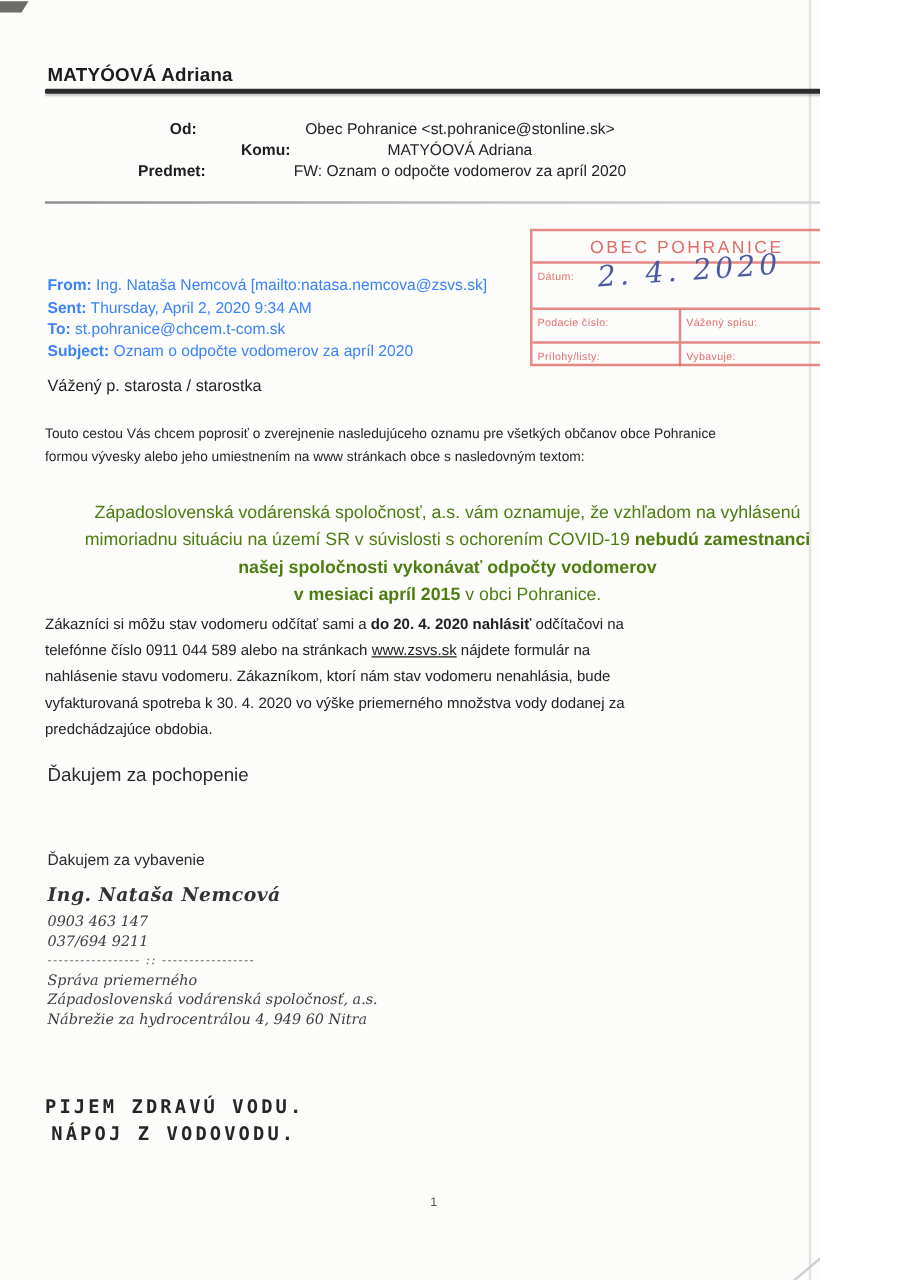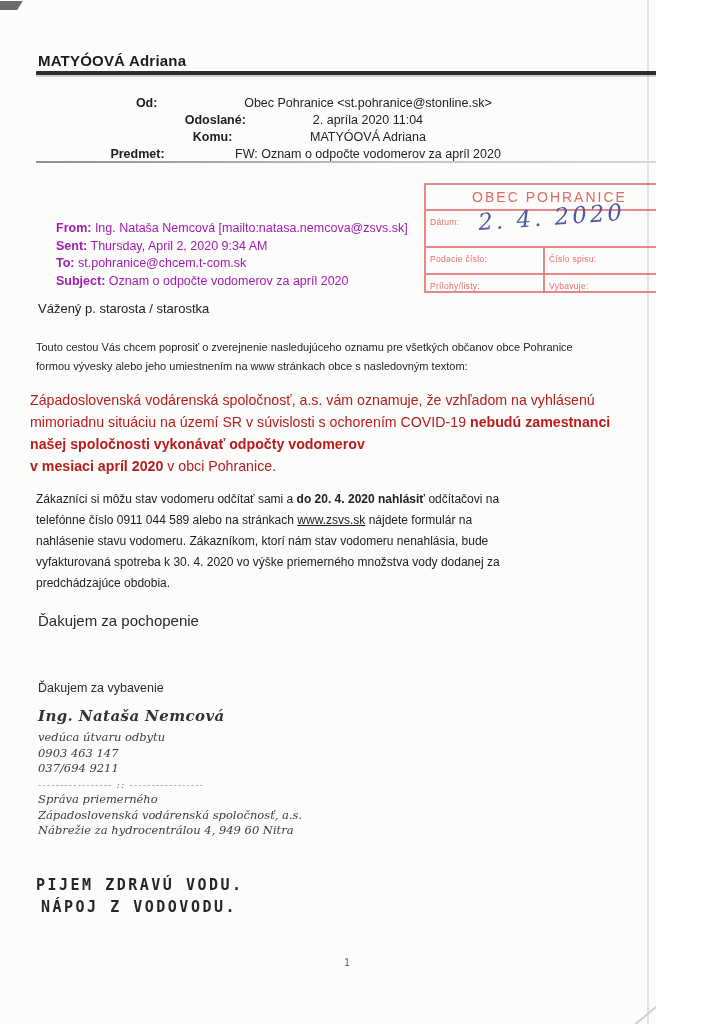--- a/index.html
+++ b/index.html
@@ -30,27 +30,27 @@
     position:absolute;left:52px;top:-7px;
     font-family:"DejaVu Serif",serif;font-style:italic;
     font-size:23px;color:#4553a0;letter-spacing:3px;
     transform:rotate(-4deg);white-space:nowrap;
   }
   .stamp-grid{display:flex;height:25px;border-bottom:2px solid rgba(222,103,96,.8);}
   .stamp-grid.last{height:18px;border-bottom:none;}
   .stamp-cell{flex:1;}
   .stamp-cell.left{flex:0 0 117px;border-right:2px solid rgba(222,103,96,.8);}
 
-  .fwd-headers{position:absolute;left:56px;top:220px;font-size:12.5px;line-height:17.5px;white-space:nowrap;color:#a21caf;}
+  .fwd-headers{position:absolute;left:38px;top:220px;font-size:12.5px;line-height:17.5px;white-space:nowrap;color:#3b82f6;}
   .fh-label{font-weight:bold;}
 
   .salutation{position:absolute;left:38px;top:301px;font-size:13px;}
   .intro{position:absolute;left:36px;top:338px;font-size:11px;line-height:19px;white-space:nowrap;color:#242424;}
 
-  .announcement{position:absolute;left:30px;top:389px;width:656px;font-size:14.2px;line-height:22px;white-space:nowrap;color:#b91c1c;}
+  .announcement{position:absolute;left:30px;top:399px;width:656px;text-align:center;font-size:14.2px;line-height:22px;white-space:nowrap;color:#4d7c0f;}
   .para2{position:absolute;left:36px;top:489px;font-size:12px;line-height:21px;white-space:nowrap;color:#212121;}
   .rt-b{font-weight:bold;}
   .rt-u{text-decoration:underline;}
 
   .closing-big{position:absolute;left:38px;top:612px;font-size:15px;color:#2a2a2a;}
   .closing-small{position:absolute;left:38px;top:681px;font-size:12.5px;color:#2a2a2a;}
 
   .signature{position:absolute;left:38px;top:707px;font-family:"DejaVu Serif",serif;font-style:italic;color:#3c3c3c;}
   .sig-name{font-size:15px;font-weight:bold;color:#333;margin-bottom:5px;letter-spacing:.4px;}
   .sig-line{font-size:11.5px;line-height:15.5px;}
@@ -72,41 +72,38 @@
   <div class="scan-corner"></div>
 
   <div class="title">MATYÓOVÁ Adriana</div>
   <div class="thick-rule"></div>
 
   <div class="hdr-fields">
     <div class="hf-row">
       <span class="hf-label">Od:</span><span class="hf-value">Obec Pohranice &lt;st.pohranice@stonline.sk&gt;</span>
     </div>
     <div class="hf-row">
-      <span class="hf-label">Odoslané:</span><span class="hf-value">2. apríla 2020 11:04</span>
-    </div>
-    <div class="hf-row">
       <span class="hf-label">Komu:</span><span class="hf-value">MATYÓOVÁ Adriana</span>
     </div>
     <div class="hf-row">
       <span class="hf-label">Predmet:</span><span class="hf-value">FW: Oznam o odpočte vodomerov za apríl 2020</span>
     </div>
   </div>
 
   <div class="faint-rule"></div>
 
   <div class="stamp">
     <div class="stamp-title">OBEC POHRANICE</div>
     <div class="stamp-datum">
       <span class="stamp-label">Dátum:</span>
       <span class="stamp-handwriting">2. 4. 2020</span>
     </div>
     <div class="stamp-grid">
       <span class="stamp-cell left"><span class="stamp-label">Podacie číslo:</span></span>
-      <span class="stamp-cell"><span class="stamp-label">Číslo spisu:</span></span>
+      <span class="stamp-cell"><span class="stamp-label">Vážený spisu:</span></span>
     </div>
     <div class="stamp-grid last">
       <span class="stamp-cell left"><span class="stamp-label">Prílohy/listy:</span></span>
       <span class="stamp-cell"><span class="stamp-label">Vybavuje:</span></span>
     </div>
   </div>
 
   <div class="fwd-headers">
     <div><span class="fh-label">From:</span><span> Ing. Nataša Nemcová [mailto:natasa.nemcova@zsvs.sk]</span></div>
     <div><span class="fh-label">Sent:</span><span> Thursday, April 2, 2020 9:34 AM</span></div>
@@ -118,37 +115,36 @@
 
   <div class="intro">
       <div><span>Touto cestou Vás chcem poprosiť o zverejnenie nasledujúceho oznamu pre všetkých občanov obce Pohranice</span></div>
       <div><span>formou vývesky alebo jeho umiestnením na www stránkach obce s nasledovným textom:</span></div>
     </div>
 
   <div class="announcement">
       <div><span>Západoslovenská vodárenská spoločnosť, a.s. vám oznamuje, že vzhľadom na vyhlásenú</span></div>
       <div><span>mimoriadnu situáciu na území SR v súvislosti s ochorením COVID-19 </span><span class="rt-b">nebudú zamestnanci</span></div>
       <div><span class="rt-b">našej spoločnosti vykonávať odpočty vodomerov</span></div>
-      <div><span class="rt-b">v mesiaci apríl 2020</span><span> v obci Pohranice.</span></div>
+      <div><span class="rt-b">v mesiaci apríl 2015</span><span> v obci Pohranice.</span></div>
     </div>
 
   <div class="para2">
       <div><span>Zákazníci si môžu stav vodomeru odčítať sami a </span><span class="rt-b">do 20. 4. 2020 nahlásiť</span><span> odčítačovi na</span></div>
       <div><span>telefónne číslo 0911 044 589 alebo na stránkach </span><span class="rt-u">www.zsvs.sk</span><span> nájdete formulár na</span></div>
       <div><span>nahlásenie stavu vodomeru. Zákazníkom, ktorí nám stav vodomeru nenahlásia, bude</span></div>
       <div><span>vyfakturovaná spotreba k 30. 4. 2020 vo výške priemerného množstva vody dodanej za</span></div>
       <div><span>predchádzajúce obdobia.</span></div>
     </div>
 
   <div class="closing-big">Ďakujem za pochopenie</div>
   <div class="closing-small">Ďakujem za vybavenie</div>
 
   <div class="signature">
     <div class="sig-name">Ing. Nataša Nemcová</div>
-    <div class="sig-line">vedúca útvaru odbytu</div>
     <div class="sig-line">0903 463 147</div>
     <div class="sig-line">037/694 9211</div>
     <div class="sig-line sig-divider">----------------- :: -----------------</div>
     <div class="sig-line">Správa priemerného</div>
     <div class="sig-line">Západoslovenská vodárenská spoločnosť, a.s.</div>
     <div class="sig-line">Nábrežie za hydrocentrálou 4, 949 60  Nitra</div>
   </div>
 
   <div class="slogan">
     <div>PIJEM ZDRAVÚ VODU.</div>

